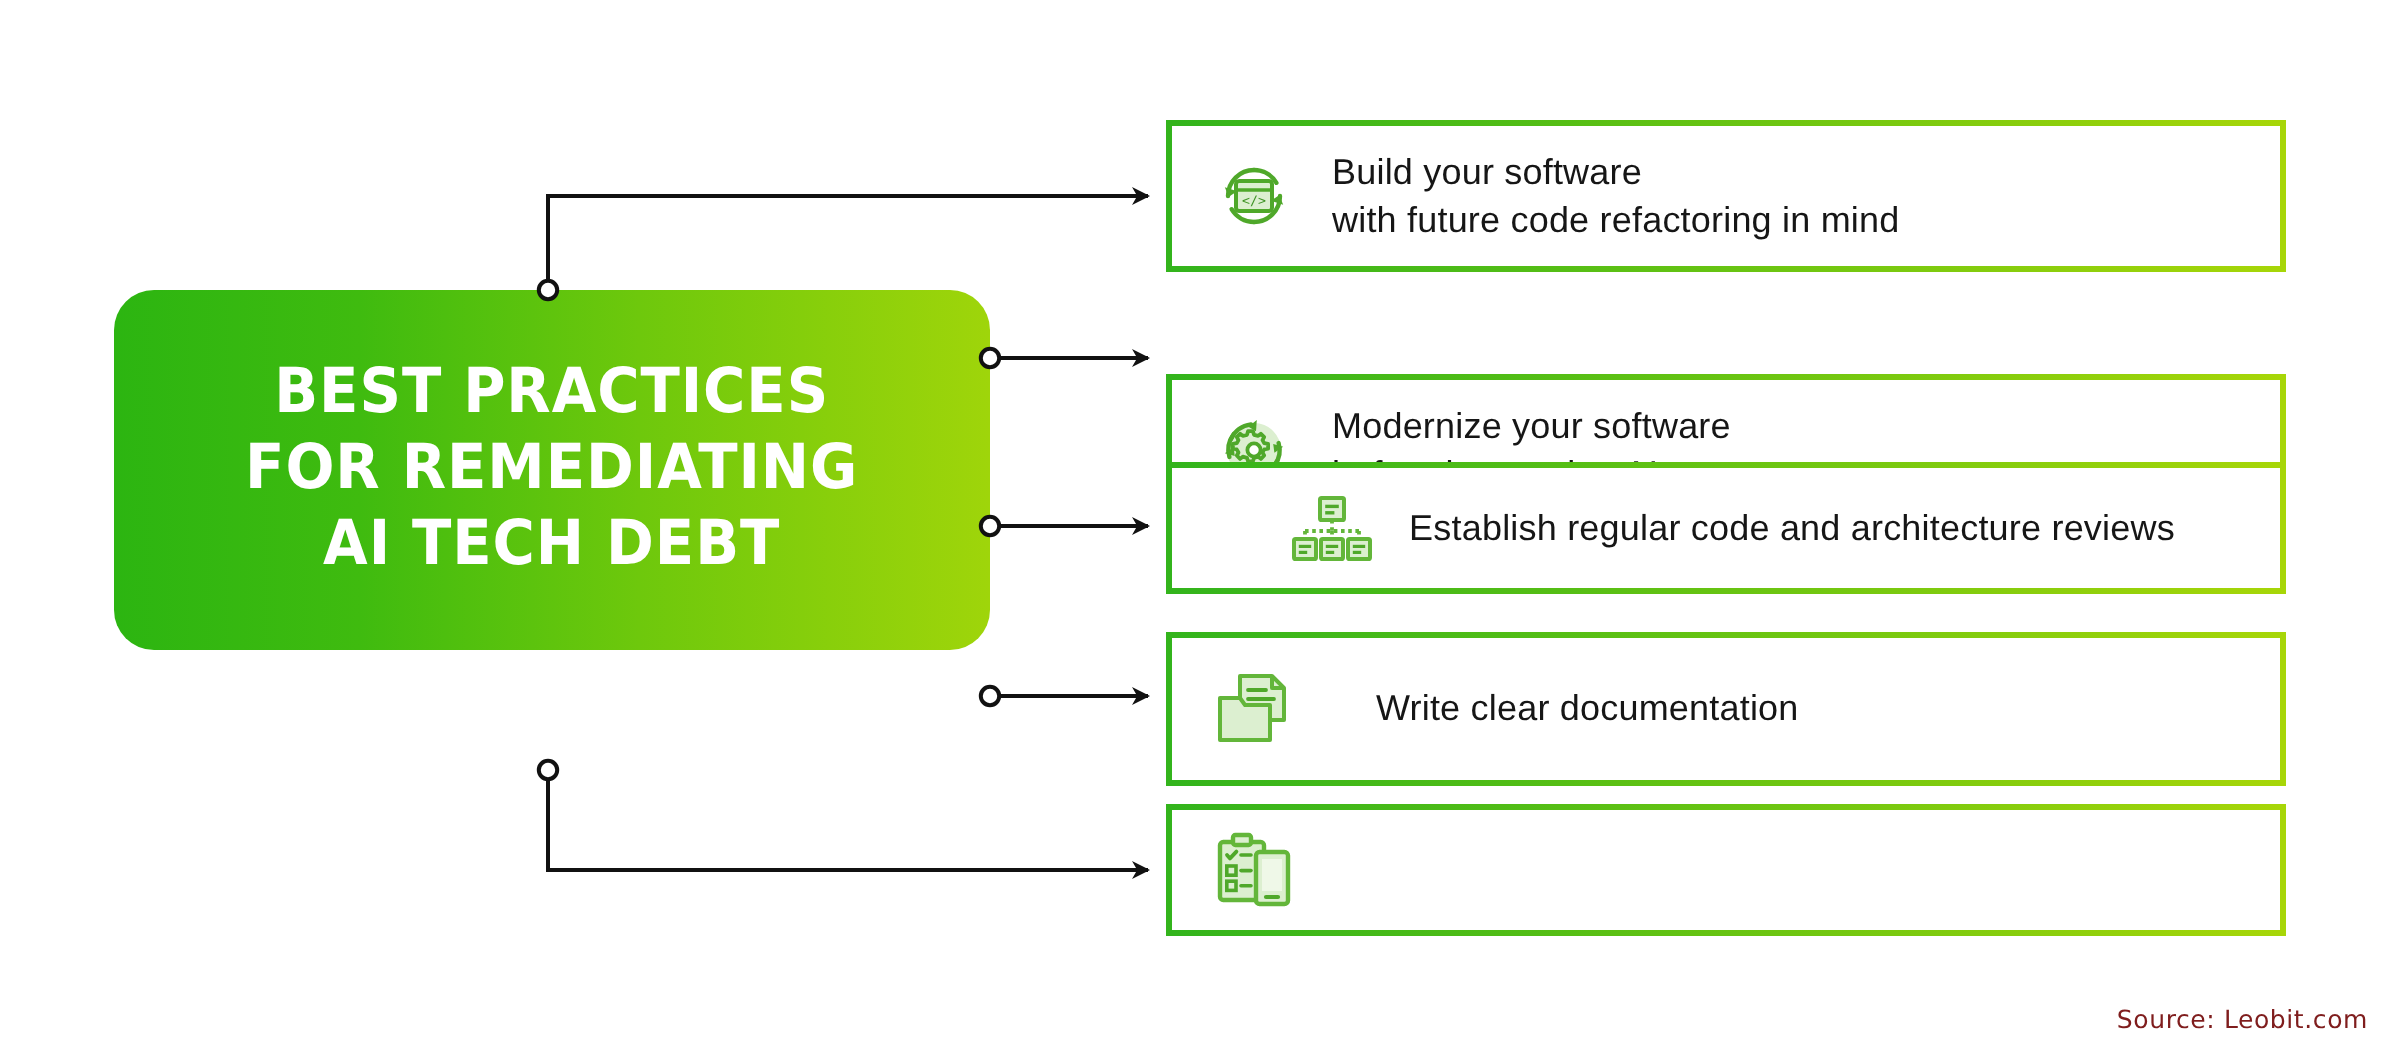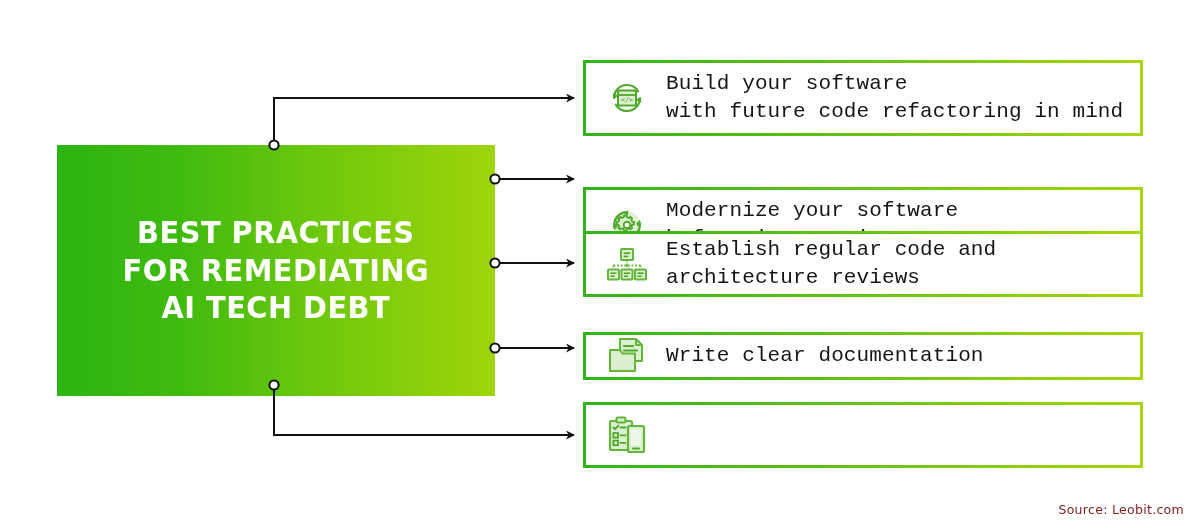--- a/index.html
+++ b/index.html
@@ -18,25 +18,26 @@
     background: #ffffff;
     overflow: hidden;
   }
 
   
   .hero {
     position: absolute;
     left: 57px;
     top: 145px;
     width: 438px;
-    height: 251px;
+    height: 180px;
     background: linear-gradient(90deg, #2cb511 0%, #3fbb0f 28%, #6ec80c 60%, #9fd50a 100%);
     display: flex;
     align-items: center;
     justify-content: center;
+    border-radius: 20px;
   }
   .hero-title {
     color: #ffffff;
     font-family: "DejaVu Sans", sans-serif;
     font-weight: 700;
     font-size: 31px;
     line-height: 1.22;
     letter-spacing: 0.5px;
     text-align: center;
     text-transform: uppercase;
@@ -74,32 +75,32 @@
     width: 46px;
     height: 46px;
     margin-right: 16px;
     margin-left: 4px;
     display: flex;
     align-items: center;
     justify-content: center;
   }
   .item-icon svg { display: block; }
   .item-text {
-    font-family: Liberation Mono, monospace;
-    font-size: 21px;
+    font-family: Liberation Sans, sans-serif;
+    font-size: 18px;
     line-height: 1.35;
     color: #161616;
     white-space: pre-line;
     letter-spacing: 0.1px;
   }
 
   #item-1 { top: 60px;  height: 76px; }
   #item-2 { top: 145px; height: 76px; margin-top: 42px; }
-  #item-3 { top: 231px; height: 66px; }
-  #item-4 { top: 332px; height: 48px; }
+  #item-3 { top: 231px; height: 66px; justify-content: center; }
+  #item-4 { top: 316px; height: 77px; gap: 22px; }
   #item-5 { top: 402px; height: 66px; }
 
   
   .source {
     position: absolute;
     right: 16px;
     bottom: 13px;
     font-family: "DejaVu Sans", sans-serif;
     font-size: 12.5px;
     color: #7f1d1d;

